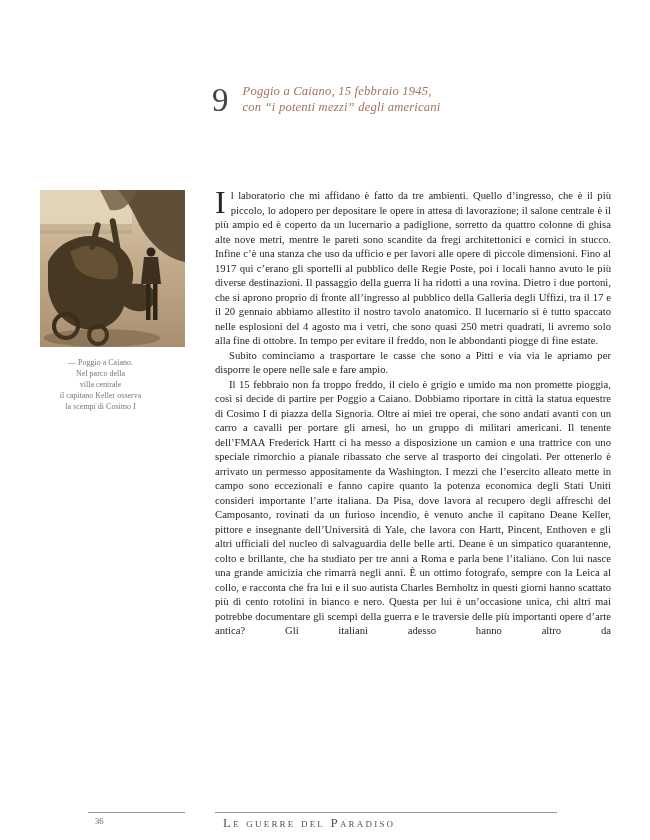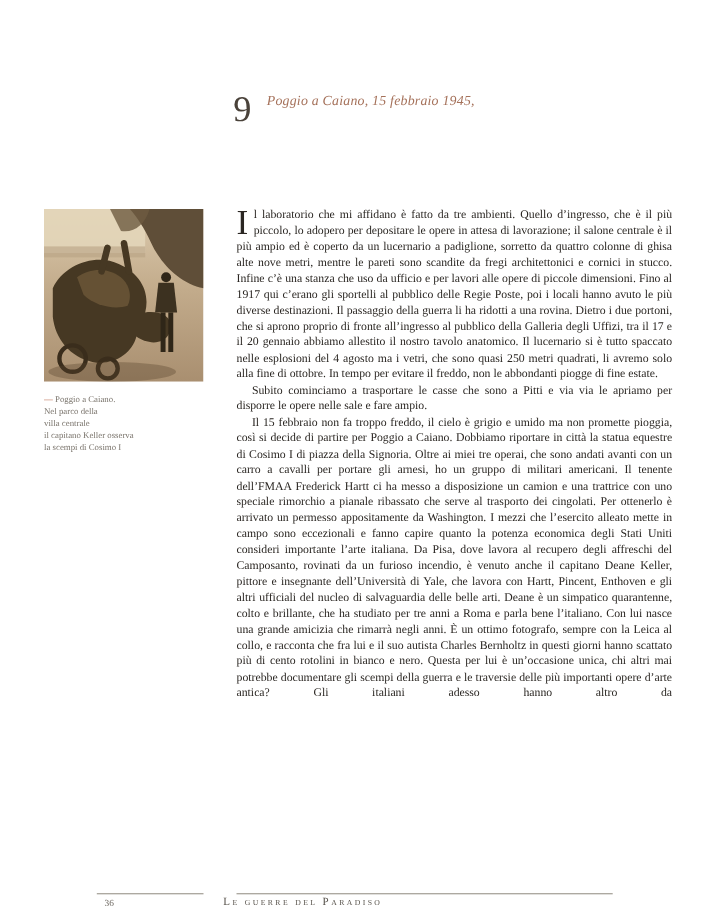--- a/index.html
+++ b/index.html
@@ -17,21 +17,21 @@
   
   .chapter-header { position: absolute; left: 212px; top: 82px; display: flex; align-items: flex-start; }
   .chapter-number {
     font-size: 33px; line-height: 36px; color: #4a423a; margin-right: 14px;
     font-family: "Liberation Serif", serif;
   }
   .chapter-title { font-style: italic; color: #a5715a; font-size: 12.6px; line-height: 15.6px; letter-spacing: 0.2px; padding-top: 2px; }
   .chapter-title .title-line { display: block; font-family: Liberation Serif, serif; }
 
   
-  .photo-figure { position: absolute; left: 40px; top: 190px; width: 121px; }
+  .photo-figure { position: absolute; left: 40px; top: 190px; width: 121px; text-align: center; }
   .photo { display: block; width: 145px; height: 157px; }
   .caption { margin-top: 10px; font-size: 8px; line-height: 11px; color: #7b756d; font-family: "Liberation Serif", serif; }
   .caption .cap-line { display: block; }
   .caption .marker { color: #b0512f; margin-right: 3px; letter-spacing: -1px; }
 
   
   .body-column {
     position: absolute; left: 215px; top: 188px; width: 396px;
     font-size: 10.7px; line-height: 14.5px; color: #2a2622;
     text-align: justify; hyphens: auto; -webkit-hyphens: auto;
@@ -42,34 +42,35 @@
   .dropcap {
     float: left; font-size: 32px; line-height: 27px;
     padding: 1px 5px 0 0; color: #2a2622;
   }
 
   
   .footer-rule-left { position: absolute; left: 88px; top: 812px; width: 97px; border-top: 1px solid #9a948b; }
   .page-number { position: absolute; left: 95px; top: 816px; font-size: 8.5px; color: #6b665f; }
   .footer-rule-right { position: absolute; left: 215px; top: 812px; width: 342px; border-top: 1px solid #9a948b; }
   .running-title {
-    position: absolute; left: 203px; top: 815px;
+    position: absolute; left: 223px; top: 815px;
     font-variant: small-caps; letter-spacing: 2.2px;
-    font-size: 10px; color: #57524b;
+    font-size: 13px; color: #57524b;
   }
 </style>
 </head>
 <body>
 
 <div class="page">
 
   <div class="chapter-header">
     <div class="chapter-number">9</div>
     <div class="chapter-title">
       <span class="title-line">Poggio a Caiano, 15 febbraio 1945,</span>
+      <span class="title-line">con “i potenti mezzi” degli americani</span>
     </div>
   </div>
 
   <figure class="photo-figure">
     <svg class="photo" viewBox="0 0 145 157" xmlns="http://www.w3.org/2000/svg" role="img">
       <defs>
         <linearGradient id="sepiaBg" x1="0" y1="0" x2="0" y2="1">
           <stop offset="0" stop-color="#dccbae"></stop>
           <stop offset="0.45" stop-color="#c3ac8c"></stop>
           <stop offset="1" stop-color="#a98f70"></stop>

